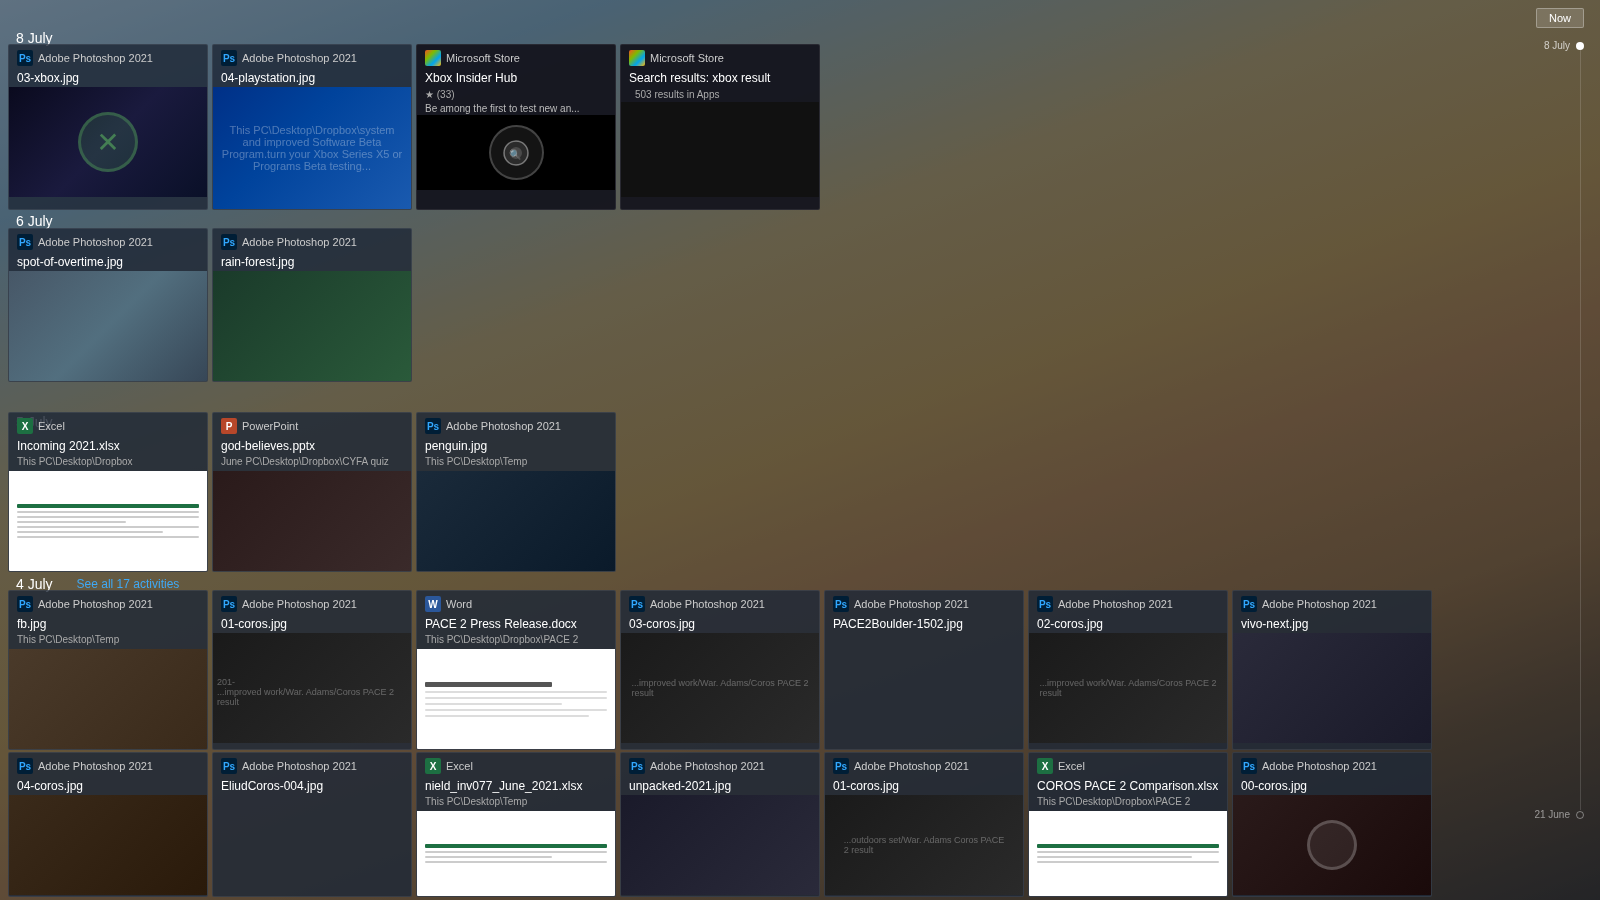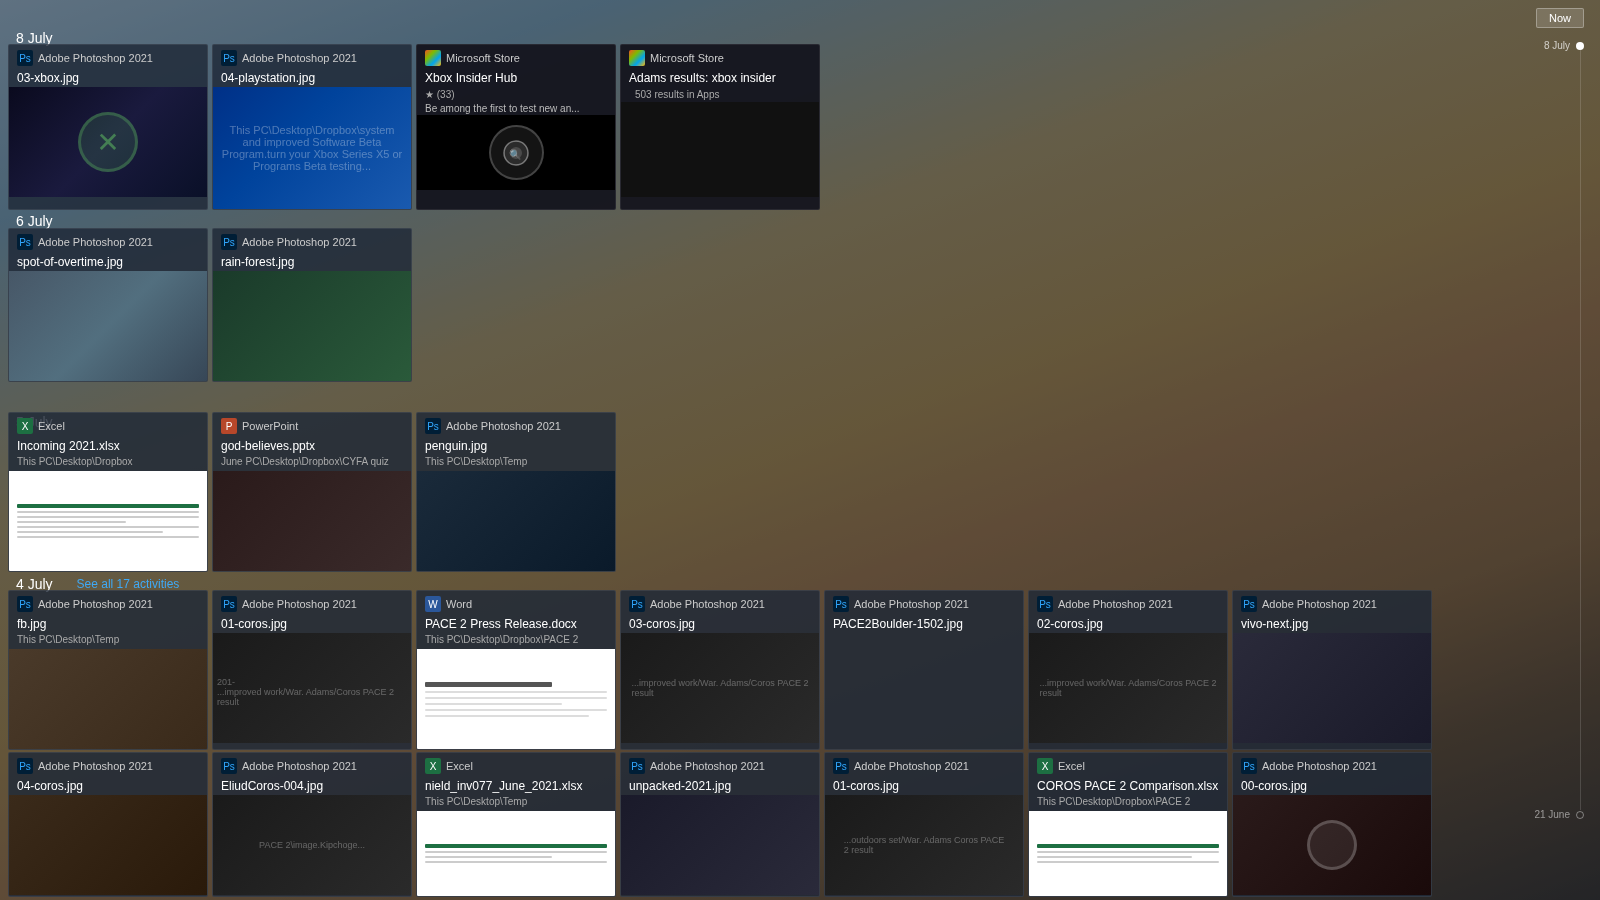--- a/index.html
+++ b/index.html
@@ -69,21 +69,21 @@
 
     .app-icon {
       width: 16px;
       height: 16px;
       border-radius: 2px;
       flex-shrink: 0;
       display: flex;
       align-items: center;
       justify-content: center;
       font-size: 10px;
-      font-weight: normal;
+      font-weight: bold;
     }
     .ps-icon { background: #001e36; color: #31a8ff; }
     .xl-icon { background: #1d6f42; color: white; }
     .pp-icon { background: #b7472a; color: white; }
     .wd-icon { background: #2b579a; color: white; }
 
     .card-title {
       color: #ffffff;
       font-size: 12px;
       padding: 2px 8px 2px;
@@ -244,21 +244,21 @@
           </svg>
         </div>
       </div>
     </div>
 
     <div class="card search-card" style="width:200px;">
       <div class="card-header">
         <div class="app-icon" style="background:linear-gradient(135deg,#f25022,#7fba00,#00a4ef,#ffb900);border-radius:2px;width:16px;height:16px;"></div>
         <span>Microsoft Store</span>
       </div>
-      <div class="card-title">Adams results: xbox insider</div>
+      <div class="card-title">Search results: xbox result</div>
       <div style="padding:2px 14px;font-size:10px;color:#aaa;">503 results in Apps</div>
       <div class="card-preview" style="height:95px;background:#111;"></div>
     </div>
   </div>
 
   <div class="date-header" style="top:205px;">6 July</div>
   <div class="cards-row" style="top:228px; left:8px;">
     <div class="card" style="width:200px;">
       <div class="card-header">
         <div class="app-icon ps-icon">Ps</div>
@@ -419,23 +419,20 @@
       <div class="card-title">04-coros.jpg</div>
       <div class="card-preview" style="height:100px;background:linear-gradient(135deg,#3a2a1a,#2a1a0a);"></div>
     </div>
 
     <div class="card" style="width:200px;">
       <div class="card-header">
         <div class="app-icon ps-icon">Ps</div>
         <span>Adobe Photoshop 2021</span>
       </div>
       <div class="card-title">EliudCoros-004.jpg</div>
-      <div class="card-preview" style="height:100px;background:linear-gradient(135deg,#1a1a1a,#2a2a2a);">
-        <div style="padding:4px;font-size:9px;color:rgba(255,255,255,0.3);">PACE 2\image.Kipchoge...</div>
-      </div>
     </div>
 
     <div class="card" style="width:200px;">
       <div class="card-header">
         <div class="app-icon xl-icon">X</div>
         <span>Excel</span>
       </div>
       <div class="card-title">nield_inv077_June_2021.xlsx</div>
       <div class="card-path">This PC\Desktop\Temp</div>
       <div class="card-preview preview-excel" style="height:85px;">

